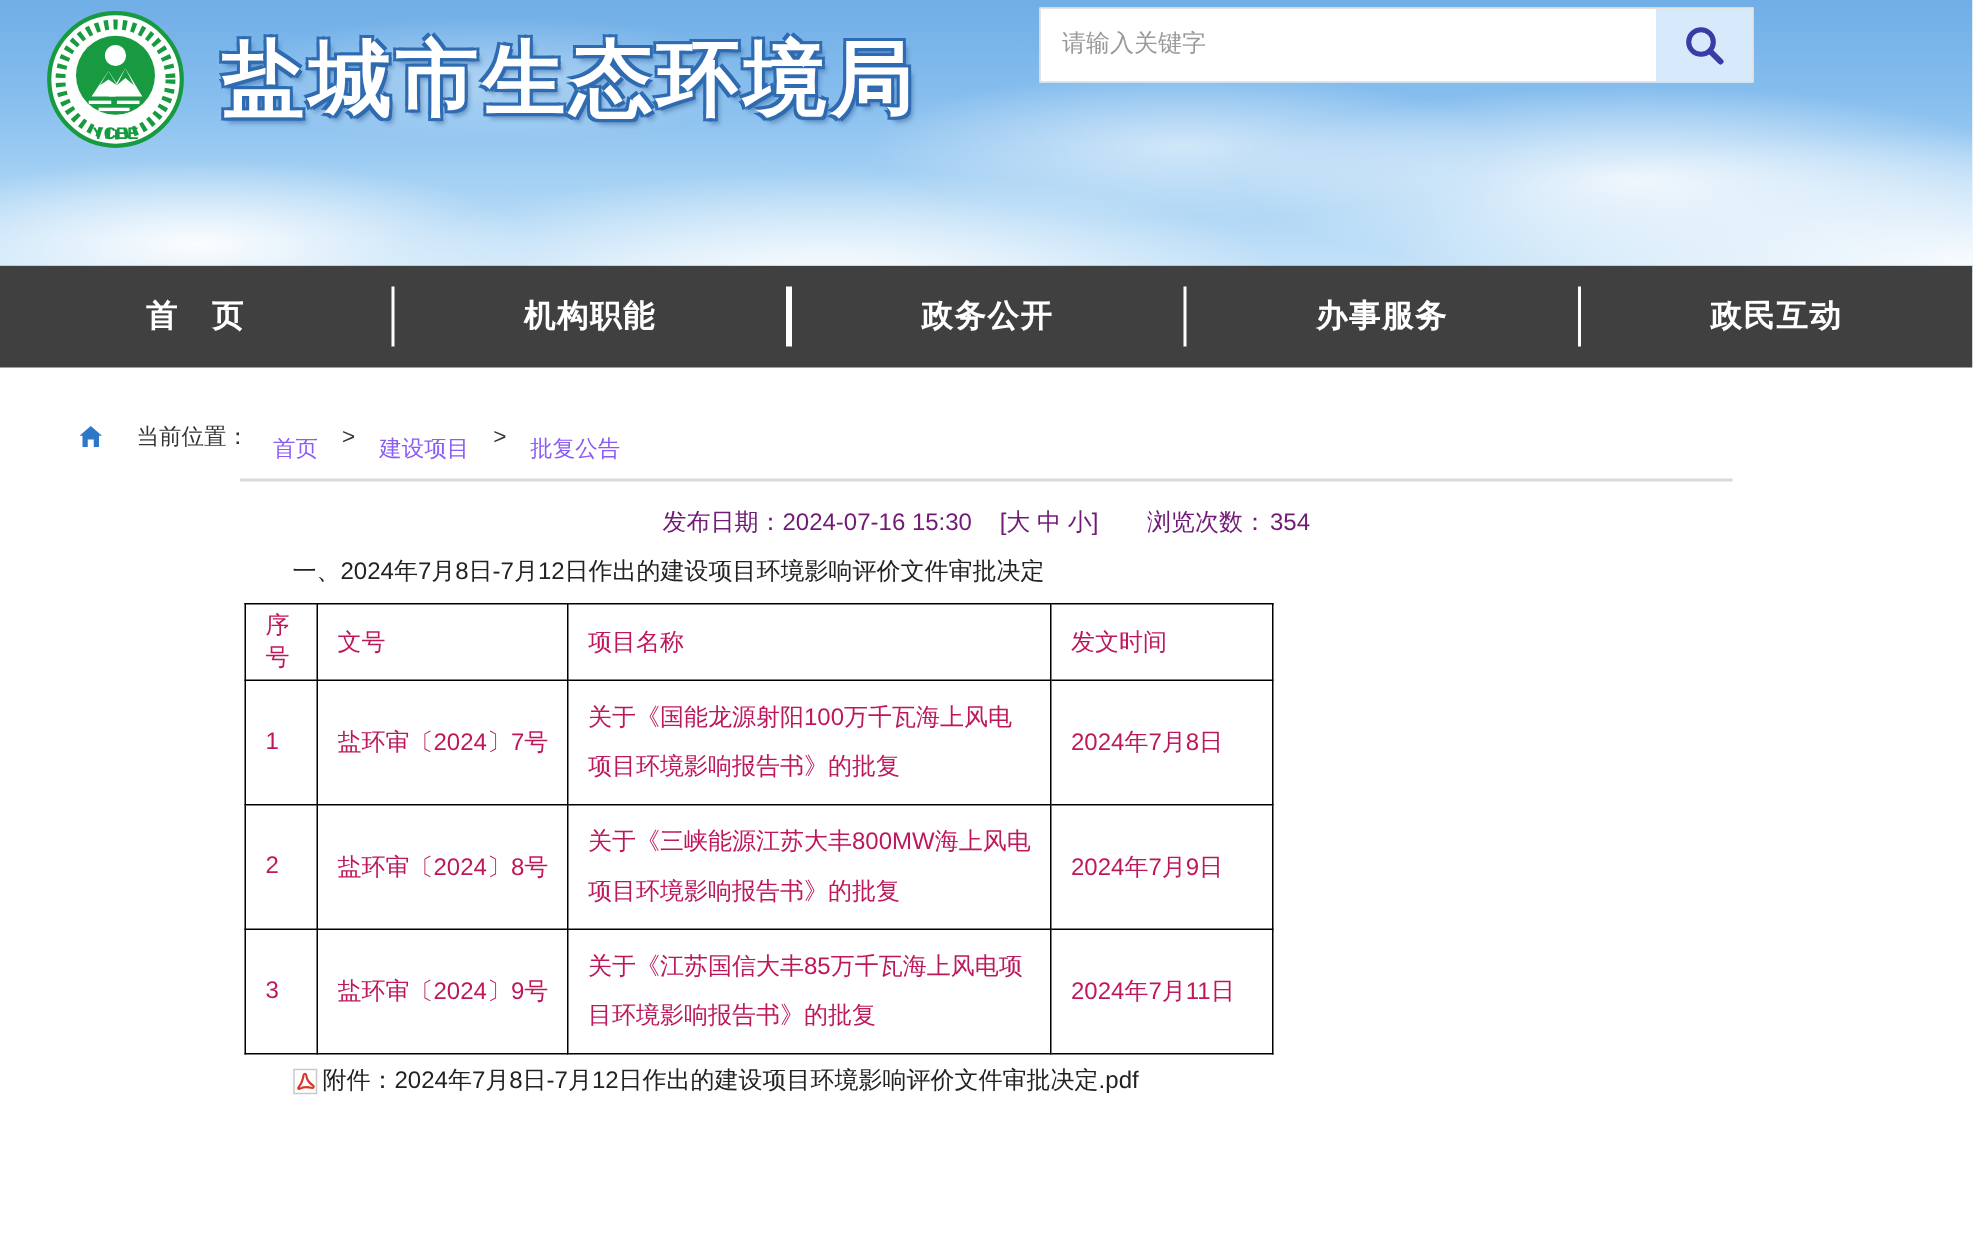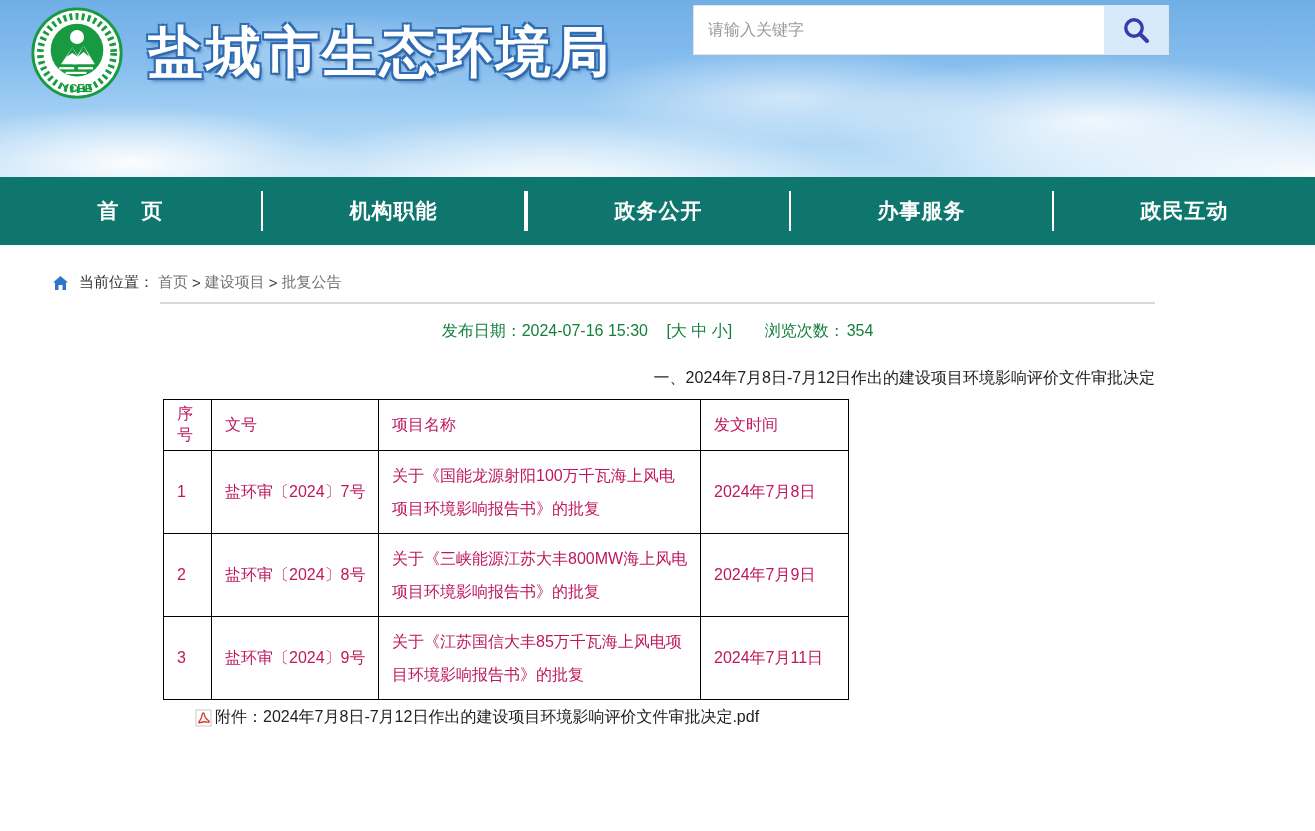--- a/index.html
+++ b/index.html
@@ -38,47 +38,47 @@
     padding:0 14px; font-family:inherit; background:transparent;
   }
   .search-input::placeholder { color:#9a9a9a; }
   .search-btn {
     width:64px; background:#d7eafb; border:none; cursor:pointer;
     display:flex; align-items:center; justify-content:center;
   }
 
   
   .main-nav {
-    height:68px; background:#0f766e; display:flex; align-items:center;
+    height:68px; background:#404040; display:flex; align-items:center;
   }
   .nav-item {
     flex:1; text-align:center; color:#ffffff; font-size:21px; font-weight:bold;
     text-decoration:none; letter-spacing:1px; line-height:68px; cursor:pointer;
   }
   .nav-sep { width:2px; height:40px; background:#ffffff; }
 
   
   .content { width:995px; margin-left:160px; }
   .breadcrumb {
     margin:28px 0 0 -108px; font-size:15px; color:#333;
-    display:flex; align-items:center; gap:4px;
+    display:flex; align-items:center; gap:16px;
   }
   .breadcrumb .home-ico { margin-right:6px; display:inline-flex; }
-  .crumb { color:#737373; text-decoration:none; cursor:pointer; }
+  .crumb { color:#8b5cf6; text-decoration:none; cursor:pointer;margin-top:17px; }
   .page-title {
     margin-top:26px; text-align:center; font-size:28px; font-weight:bold;
     color:#2f5f9e; line-height:47px;
   }
   .title-divider { margin-top:10px; border:none; border-top:2px solid #d9d9d9; }
   .pub-line {
-    margin-top:17px; text-align:center; font-size:16px; color:#15803d;
+    margin-top:17px; text-align:center; font-size:16px; color:#701a75;
   }
   .pub-line .seg { margin:0 14px; }
   .font-size-ctrl { cursor:pointer; }
-  .section-heading { margin:26px 0 0 35px; font-size:16px; color:#222;text-align:right; }
+  .section-heading { margin:12px 0 0 35px; font-size:16px; color:#222; }
 
   table.approval {
     margin:10px 0 0 3px; border-collapse:collapse; table-layout:fixed;
     width:685px; font-size:16px; color:#be185d;
   }
   table.approval th, table.approval td {
     border:1px solid #000; font-weight:normal; text-align:left;
     padding:4px 10px 4px 13px; vertical-align:middle;
   }
   table.approval thead tr { height:42px; }

